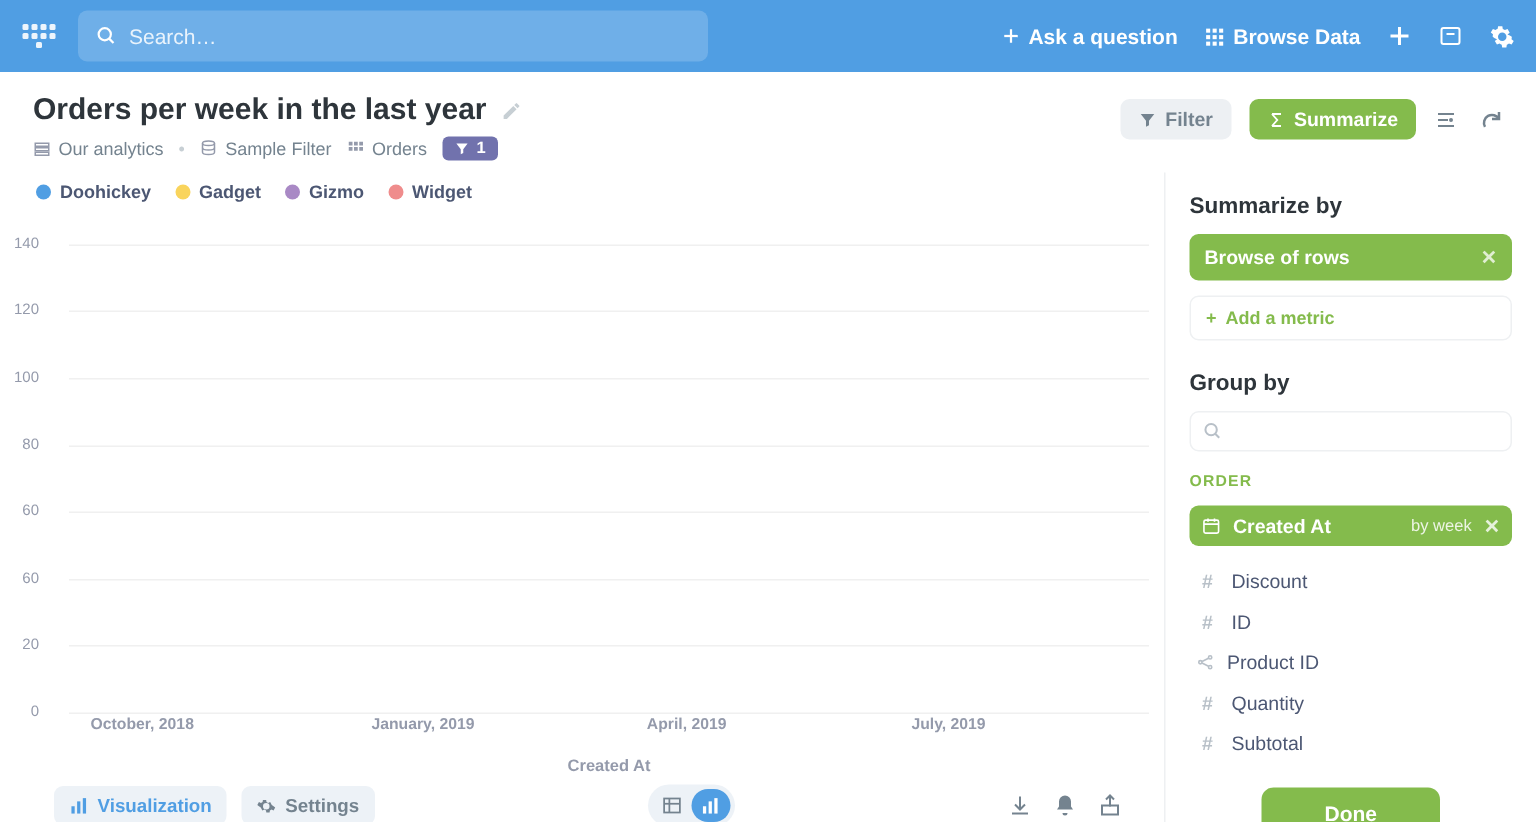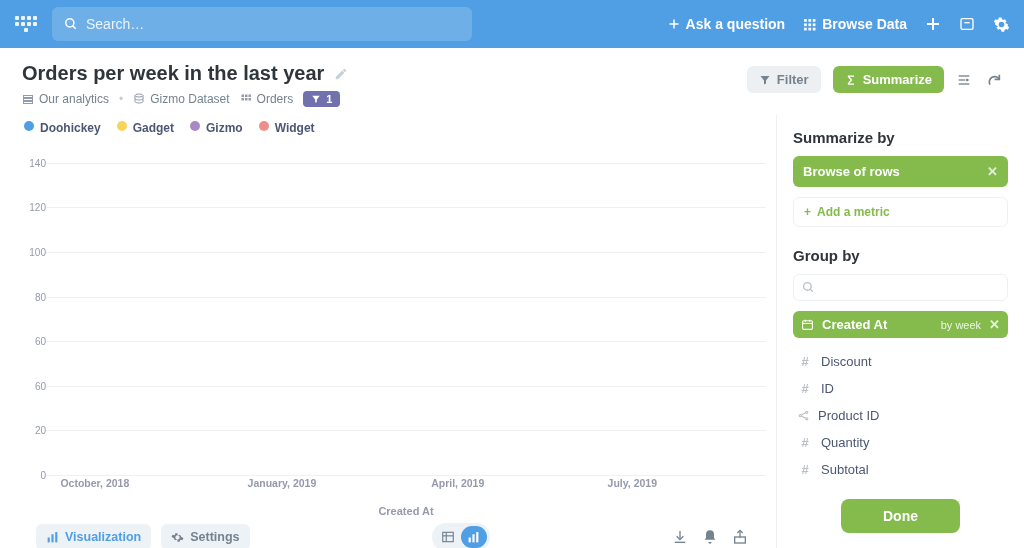--- a/index.html
+++ b/index.html
@@ -31,26 +31,26 @@
   .header-right { display: flex; align-items: center; gap: 12px; padding-top: 4px; }
   .btn { border-radius: 6px; padding: 6px 12px; font-size: 13px; font-weight: 700; display: inline-flex; align-items: center; gap: 6px; cursor: pointer; border: none; }
   .btn-filter { background: #EDF0F3; color: #74838F; }
   .btn-sum { background: #84BB4C; color: #fff; }
   .hr-icons { display: flex; gap: 14px; color: #74838F; }
 
   
   .main { display: flex; height: calc(548px - 48px - 58px); }
   .chart-pane { flex: 1; display: flex; flex-direction: column; padding: 0 10px 0 18px; min-width: 0; }
   .legend { display: flex; gap: 16px; padding: 6px 6px 10px 6px; font-size: 12px; font-weight: 600; color: #4C5773; }
-  .legend .item { display: flex; align-items: flex-start; gap: 6px; }
+  .legend .item { display: flex; align-items: center; gap: 6px; }
   .swatch { width: 10px; height: 10px; border-radius: 50%; }
 
   .plot-wrap { flex: 1; position: relative; display: flex; }
   .y-axis { width: 28px; position: relative; font-size: 10px; color: #949AAB; }
-  .y-axis div { position: absolute; right: 0; transform: translateY(-50%); }
+  .y-axis div { position: absolute; right: 20px; transform: translateY(-50%); }
   .plot { flex: 1; position: relative; }
   .gridline { position: absolute; left: 0; right: 0; border-top: 1px solid #F0F0F0; }
   .bars { position: absolute; left: 0; right: 0; bottom: 0; top: 0; display: flex; align-items: flex-end; gap: 2.5px; }
   .barcol { flex: 1; display: flex; flex-direction: column-reverse; min-width: 0; }
   .seg { width: 100%; }
   .x-axis { height: 30px; position: relative; font-size: 10.5px; color: #949AAB; font-weight: 600; margin-left: 28px; }
   .x-axis span { position: absolute; top: 2px; }
   .x-label { text-align: center; font-size: 11px; color: #949AAB; font-weight: 600; margin-top: 0px; margin-left: 28px; }
 
   .footer { display: flex; align-items: center; padding: 6px 18px 6px 18px; gap: 10px; border-top: 0; }
@@ -157,21 +157,21 @@
           </svg>
         <span>Our analytics</span>
       </div>
       <span class="dot">•</span>
       <div class="chip">
         <svg width="12" height="12" viewBox="0 0 24 24" fill="none" stroke="#949AAB" stroke-width="2">
             <ellipse cx="12" cy="5" rx="8" ry="3"></ellipse>
             <path d="M4 5v6c0 1.7 3.6 3 8 3s8-1.3 8-3V5"></path>
             <path d="M4 11v6c0 1.7 3.6 3 8 3s8-1.3 8-3v-6"></path>
           </svg>
-        <span>Gizmo Dataset</span>
+        <span>Sample Filter</span>
       </div>
       <div class="chip">
         <svg width="12" height="12" viewBox="0 0 24 24" fill="#949AAB">
             <rect x="3" y="3" width="5" height="5"></rect>
             <rect x="10" y="3" width="5" height="5"></rect>
             <rect x="17" y="3" width="5" height="5"></rect>
             <rect x="3" y="10" width="5" height="5"></rect>
             <rect x="10" y="10" width="5" height="5"></rect>
             <rect x="17" y="10" width="5" height="5"></rect>
           </svg>
@@ -621,20 +621,21 @@
       <span>Add a metric</span>
     </div>
 
     <h3 style="margin-top:10px">Group by</h3>
     <div class="find-box">
       <svg width="13" height="13" viewBox="0 0 24 24" fill="none" stroke="#B8C0C8" stroke-width="2.5">
           <circle cx="10" cy="10" r="7"></circle>
           <line x1="20" y1="20" x2="15" y2="15"></line>
         </svg>
     </div>
+    <div class="section-label">ORDER</div>
     <div class="dim-active">
       <svg width="13" height="13" viewBox="0 0 24 24" fill="none" stroke="#fff" stroke-width="2">
           <rect x="3" y="5" width="18" height="16" rx="2"></rect>
           <line x1="3" y1="10" x2="21" y2="10"></line>
           <line x1="8" y1="3" x2="8" y2="7"></line>
           <line x1="16" y1="3" x2="16" y2="7"></line>
         </svg>
       <span>Created At</span>
       <span class="by">by week</span>
       <span class="x">✕</span>

